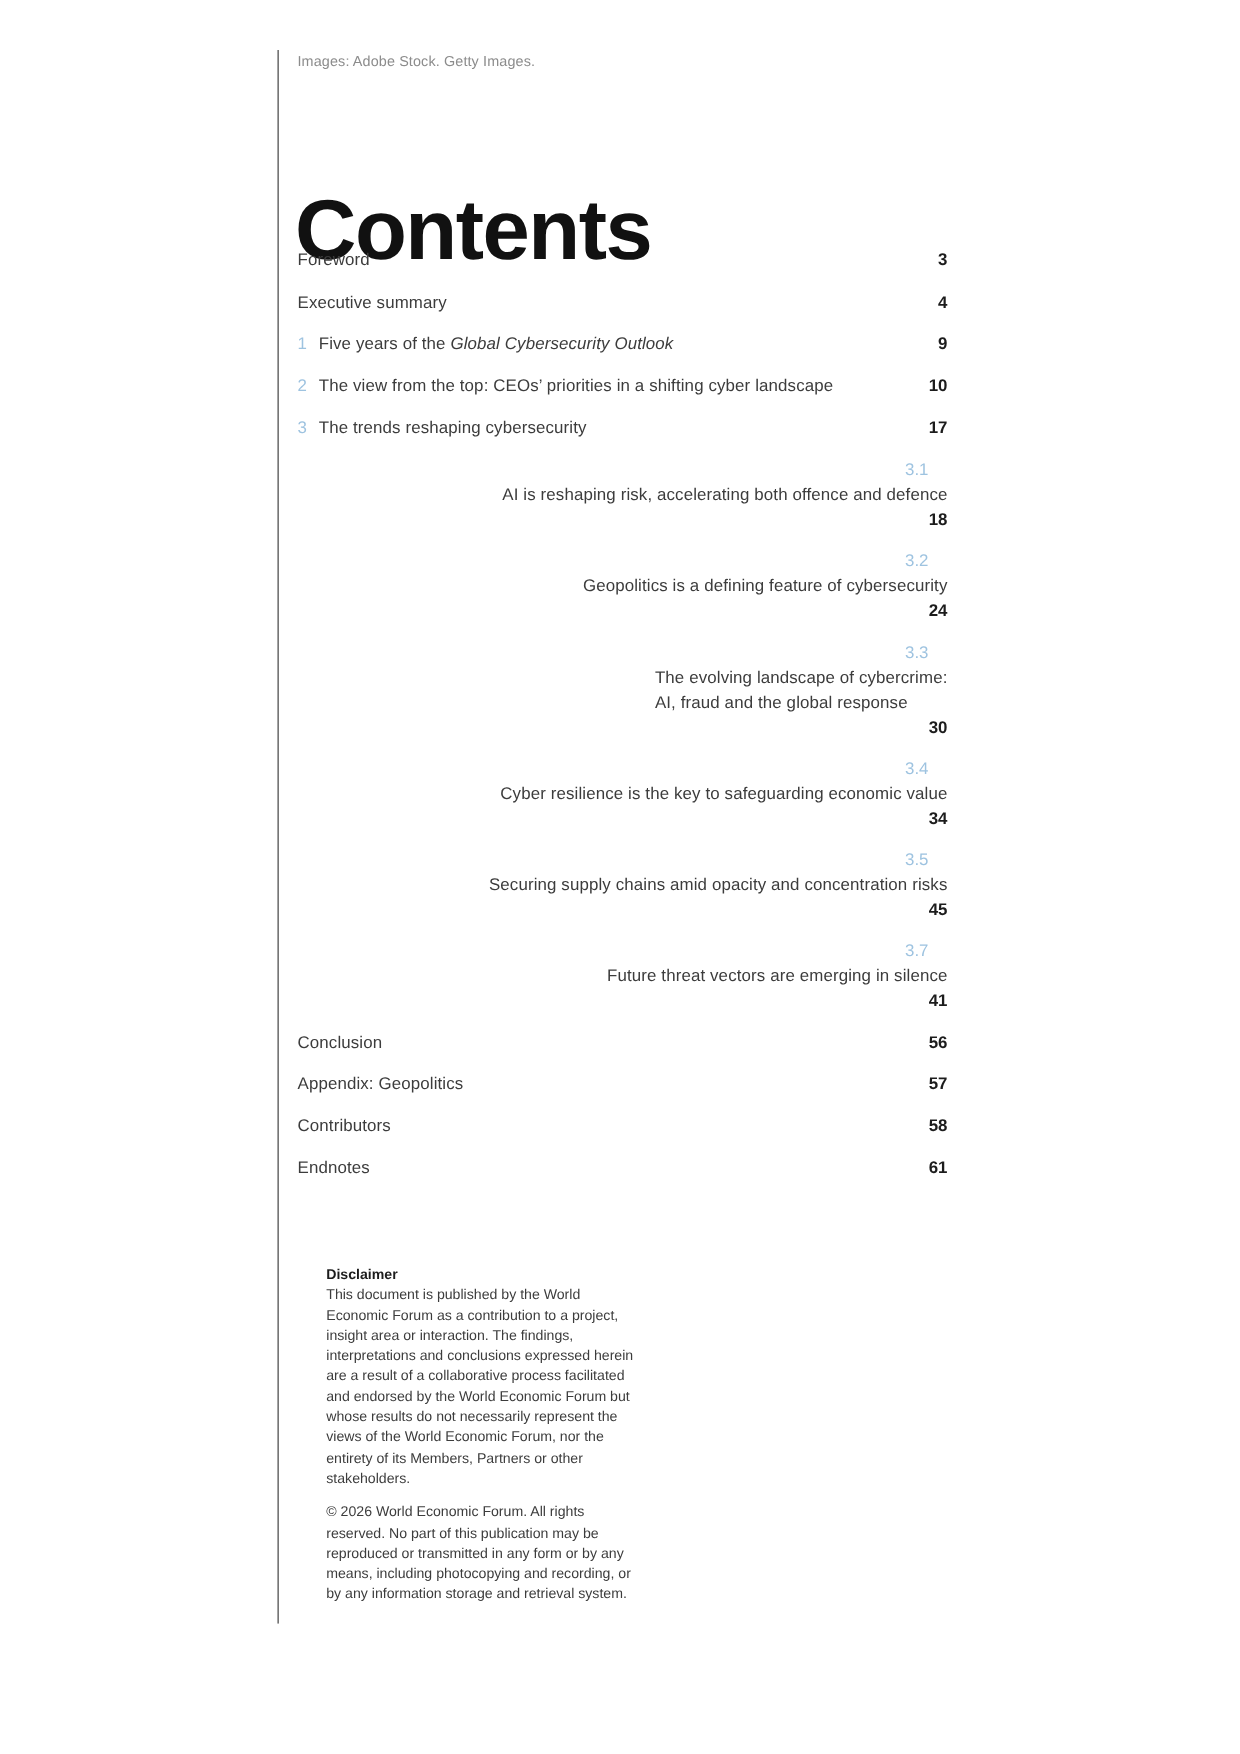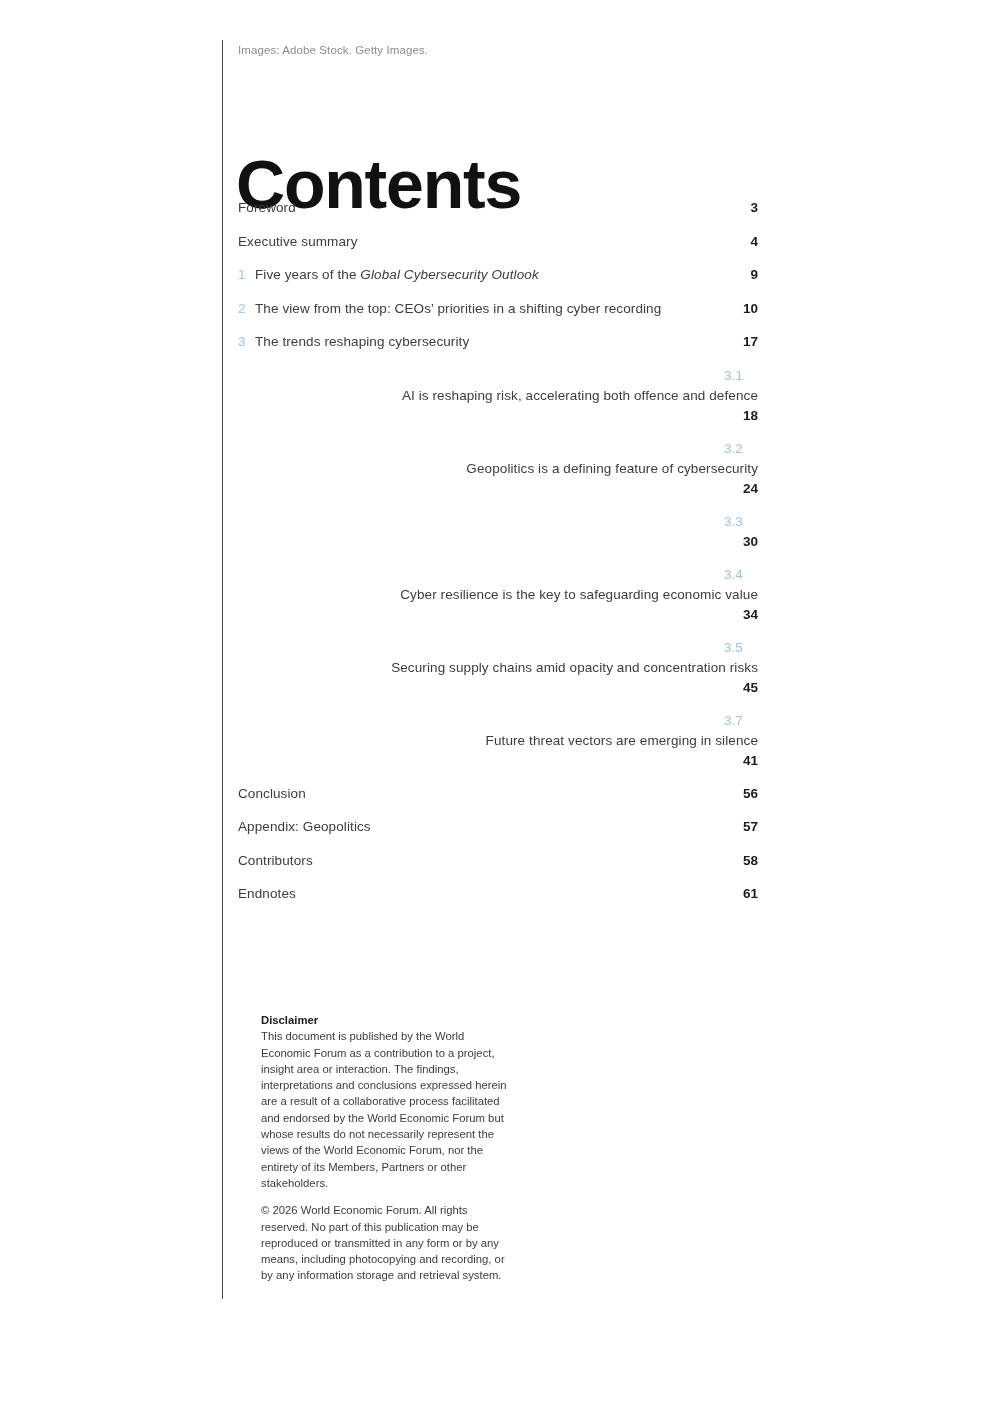--- a/index.html
+++ b/index.html
@@ -165,40 +165,41 @@
         <span class="toc-label"><span>Executive summary</span></span>
         <span class="toc-page">4</span>
       </div>
       <div class="toc-row">
         <span class="toc-num lvl1">1</span>
         <span class="toc-label"><span>Five years of the </span><span class="it">Global Cybersecurity Outlook</span></span>
         <span class="toc-page">9</span>
       </div>
       <div class="toc-row">
         <span class="toc-num lvl1">2</span>
-        <span class="toc-label"><span>The view from the top: CEOs’ priorities in a shifting cyber recording</span></span>
+        <span class="toc-label"><span>The view from the top: CEOs’ priorities in a shifting cyber landscape</span></span>
         <span class="toc-page">10</span>
       </div>
       <div class="toc-row">
         <span class="toc-num lvl1">3</span>
         <span class="toc-label"><span>The trends reshaping cybersecurity</span></span>
         <span class="toc-page">17</span>
       </div>
       <div class="toc-row sub">
         <span class="toc-num lvl2">3.1</span>
         <span class="toc-label"><span>AI is reshaping risk, accelerating both offence and defence</span></span>
         <span class="toc-page">18</span>
       </div>
       <div class="toc-row sub">
         <span class="toc-num lvl2">3.2</span>
         <span class="toc-label"><span>Geopolitics is a defining feature of cybersecurity</span></span>
         <span class="toc-page">24</span>
       </div>
       <div class="toc-row sub">
         <span class="toc-num lvl2">3.3</span>
+        <span class="toc-label"><span>The evolving landscape of cybercrime:</span><span class="l2">AI, fraud and the global response</span></span>
         <span class="toc-page">30</span>
       </div>
       <div class="toc-row sub">
         <span class="toc-num lvl2">3.4</span>
         <span class="toc-label"><span>Cyber resilience is the key to safeguarding economic value</span></span>
         <span class="toc-page">34</span>
       </div>
       <div class="toc-row sub">
         <span class="toc-num lvl2">3.5</span>
         <span class="toc-label"><span>Securing supply chains amid opacity and concentration risks</span></span>

